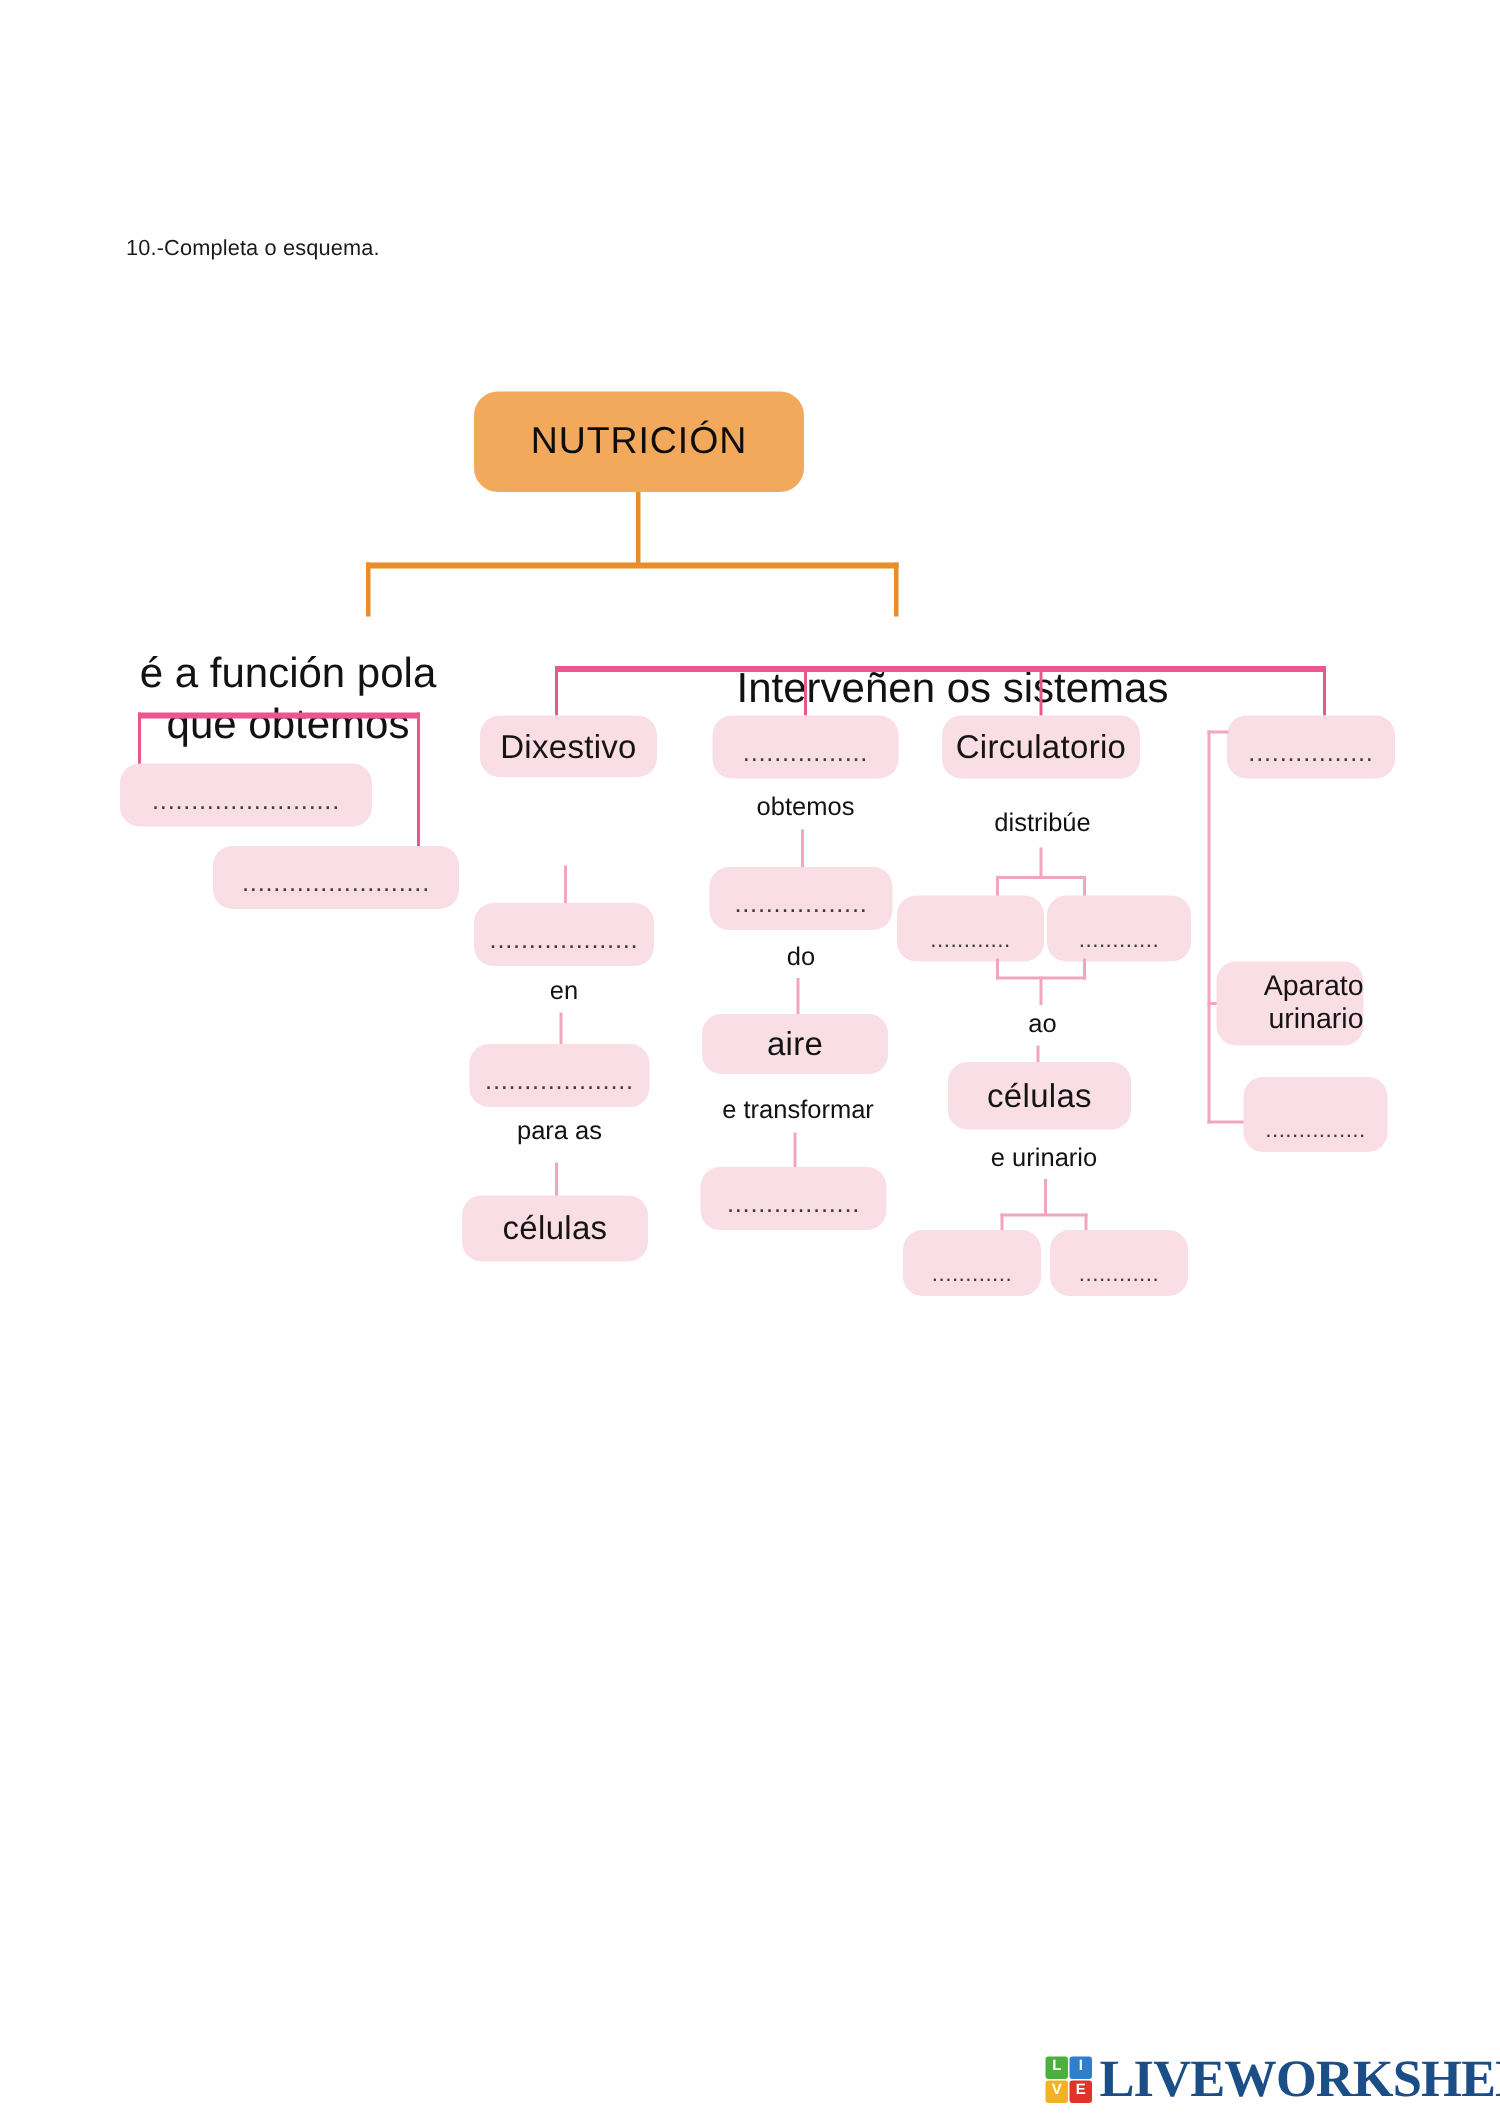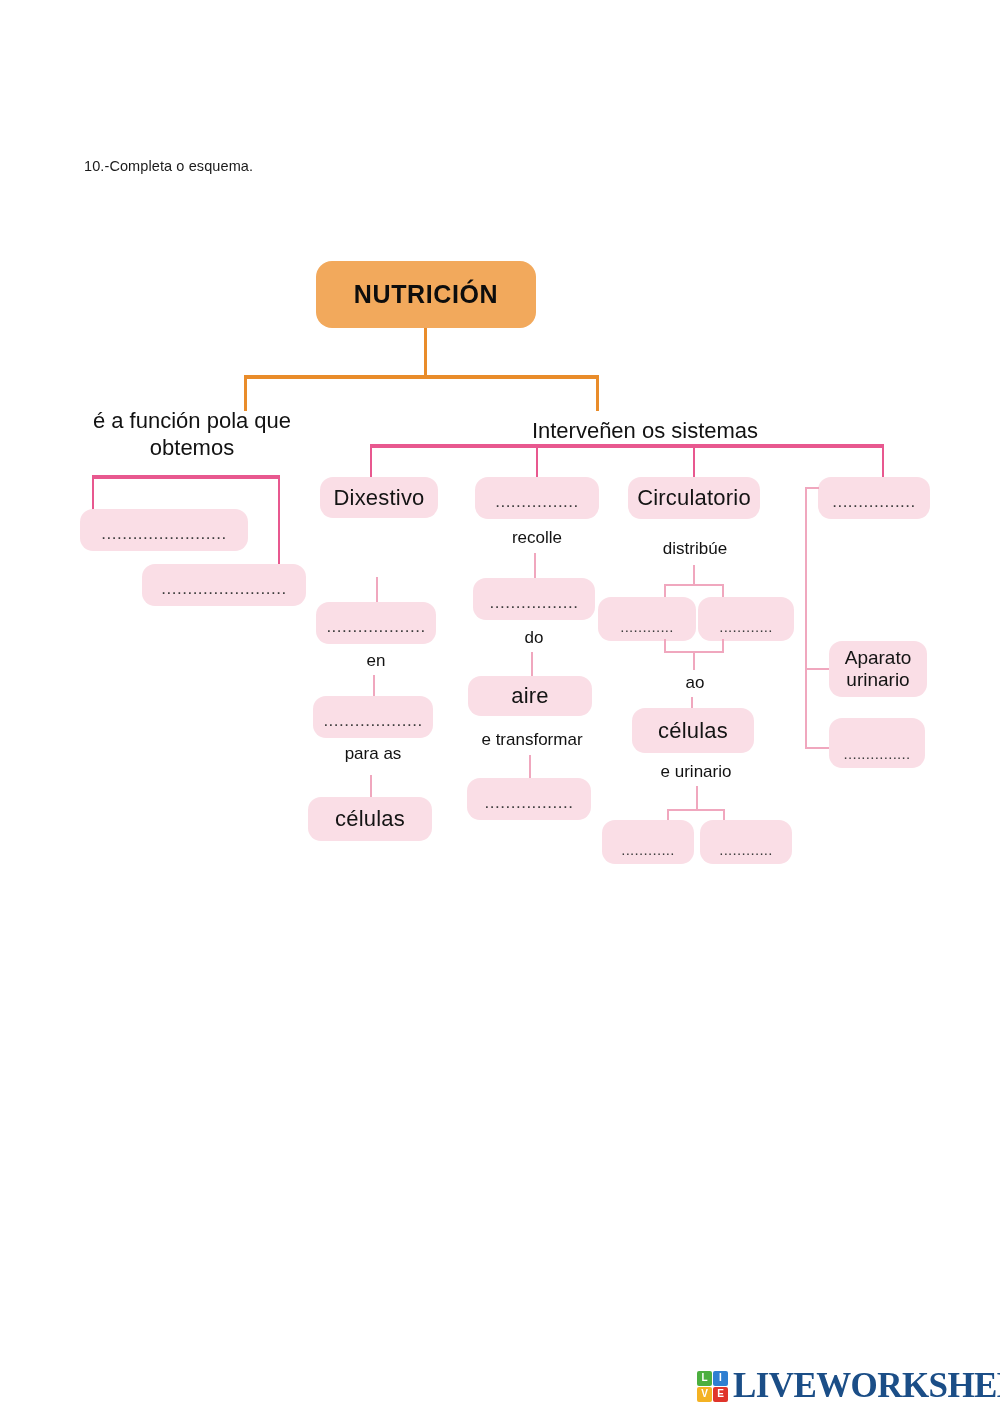--- a/index.html
+++ b/index.html
@@ -37,30 +37,30 @@
     align-items:flex-end;
     padding-bottom:7px;
     font-size:17px;letter-spacing:.5px;color:#3b3b3b;
   }
   .node.blank.mini{font-size:15px;padding-bottom:6px;letter-spacing:.3px;}
 
   
   #root-node{
     left:316px;top:261px;width:220px;height:67px;
     background:#F2A95C;border-radius:16px;
-    font-size:25px;font-weight:bold;letter-spacing:.6px;
+    font-size:25px;font-weight:normal;letter-spacing:.6px;
     color:#0d0d0d;
   }
 
   
   .lbl{
     position:absolute;text-align:center;color:#121212;
     line-height:1.22;
   }
-  .lbl.big{font-size:22px;}
+  .lbl.big{font-size:28px;margin-top:24px;}
   .lbl.sm{font-size:17px;}
 
   
   .ln{position:absolute;background:#E8588F;}
   .ln.orange{background:#E98C2A;}
   .ln.soft{background:#F0A7BE;}
 
   
   #footer-logo{
     position:absolute;left:697px;top:1366px;
@@ -103,21 +103,21 @@
 
   <div class="lbl big" style="left:86px;top:408px;width:212px;">é a función pola que obtemos</div>
 
   <div class="ln" style="left:92px;top:475px;width:188px;height:4px;"></div>
   <div class="ln" style="left:92px;top:475px;width:2px;height:36px;"></div>
   <div class="ln" style="left:278px;top:475px;width:2px;height:98px;"></div>
 
   <div class="node blank" style="left:80px;top:509px;width:168px;height:42px;">........................</div>
   <div class="node blank" style="left:142px;top:564px;width:164px;height:42px;">........................</div>
 
-  <div class="lbl big" style="left:450px;top:418px;width:390px;">Interveñen os sistemas</div>
+  <div class="lbl big" style="left:440px;top:418px;width:390px;">Interveñen os sistemas</div>
 
   <div class="ln" style="left:370px;top:444px;width:514px;height:4px;"></div>
   <div class="ln" style="left:370px;top:444px;width:2px;height:33px;"></div>
   <div class="ln" style="left:536px;top:444px;width:2px;height:33px;"></div>
   <div class="ln" style="left:693px;top:444px;width:2px;height:33px;"></div>
   <div class="ln" style="left:882px;top:444px;width:2px;height:33px;"></div>
 
   <div class="node filled" style="left:320px;top:477px;width:118px;height:41px;">Dixestivo</div>
 
 
@@ -129,21 +129,21 @@
   <div class="ln soft" style="left:373px;top:675px;width:2px;height:22px;"></div>
   <div class="node blank" style="left:313px;top:696px;width:120px;height:42px;">...................</div>
 
   <div class="lbl sm" style="left:320px;top:744px;width:106px;">para as</div>
 
   <div class="ln soft" style="left:370px;top:775px;width:2px;height:23px;"></div>
   <div class="node filled" style="left:308px;top:797px;width:124px;height:44px;">células</div>
 
   <div class="node blank" style="left:475px;top:477px;width:124px;height:42px;">................</div>
 
-  <div class="lbl sm" style="left:483px;top:528px;width:108px;">recolle</div>
+  <div class="lbl sm" style="left:483px;top:528px;width:108px;">obtemos</div>
 
   <div class="ln soft" style="left:534px;top:553px;width:2px;height:26px;"></div>
   <div class="node blank" style="left:473px;top:578px;width:122px;height:42px;">.................</div>
 
   <div class="lbl sm" style="left:484px;top:628px;width:100px;">do</div>
 
   <div class="ln soft" style="left:531px;top:652px;width:2px;height:25px;"></div>
   <div class="node filled" style="left:468px;top:676px;width:124px;height:40px;">aire</div>
 
   <div class="lbl sm" style="left:473px;top:730px;width:118px;">e transformar</div>
@@ -184,21 +184,21 @@
   <div class="node blank mini" style="left:700px;top:820px;width:92px;height:44px;">............</div>
 
   <div class="node blank" style="left:818px;top:477px;width:112px;height:42px;">................</div>
 
 
   <div class="ln soft" style="left:805px;top:487px;width:2px;height:262px;"></div>
   <div class="ln soft" style="left:805px;top:487px;width:14px;height:2px;"></div>
   <div class="ln soft" style="left:805px;top:668px;width:26px;height:2px;"></div>
   <div class="ln soft" style="left:805px;top:747px;width:44px;height:2px;"></div>
 
-  <div class="node small" style="left:829px;top:641px;width:98px;height:56px;flex-direction:column;line-height:1.18;">Aparato urinario</div>
+  <div class="node small" style="left:811px;top:641px;width:98px;height:56px;flex-direction:column;line-height:1.18;text-align:right;">Aparato urinario</div>
 
   <div class="node blank mini" style="left:829px;top:718px;width:96px;height:50px;">...............</div>
 
   <div id="footer-logo">
     <div id="logo-mark">
       <span id="logo-sq-l">L</span>
       <span id="logo-sq-i">I</span>
       <span id="logo-sq-v">V</span>
       <span id="logo-sq-e">E</span>
     </div>

